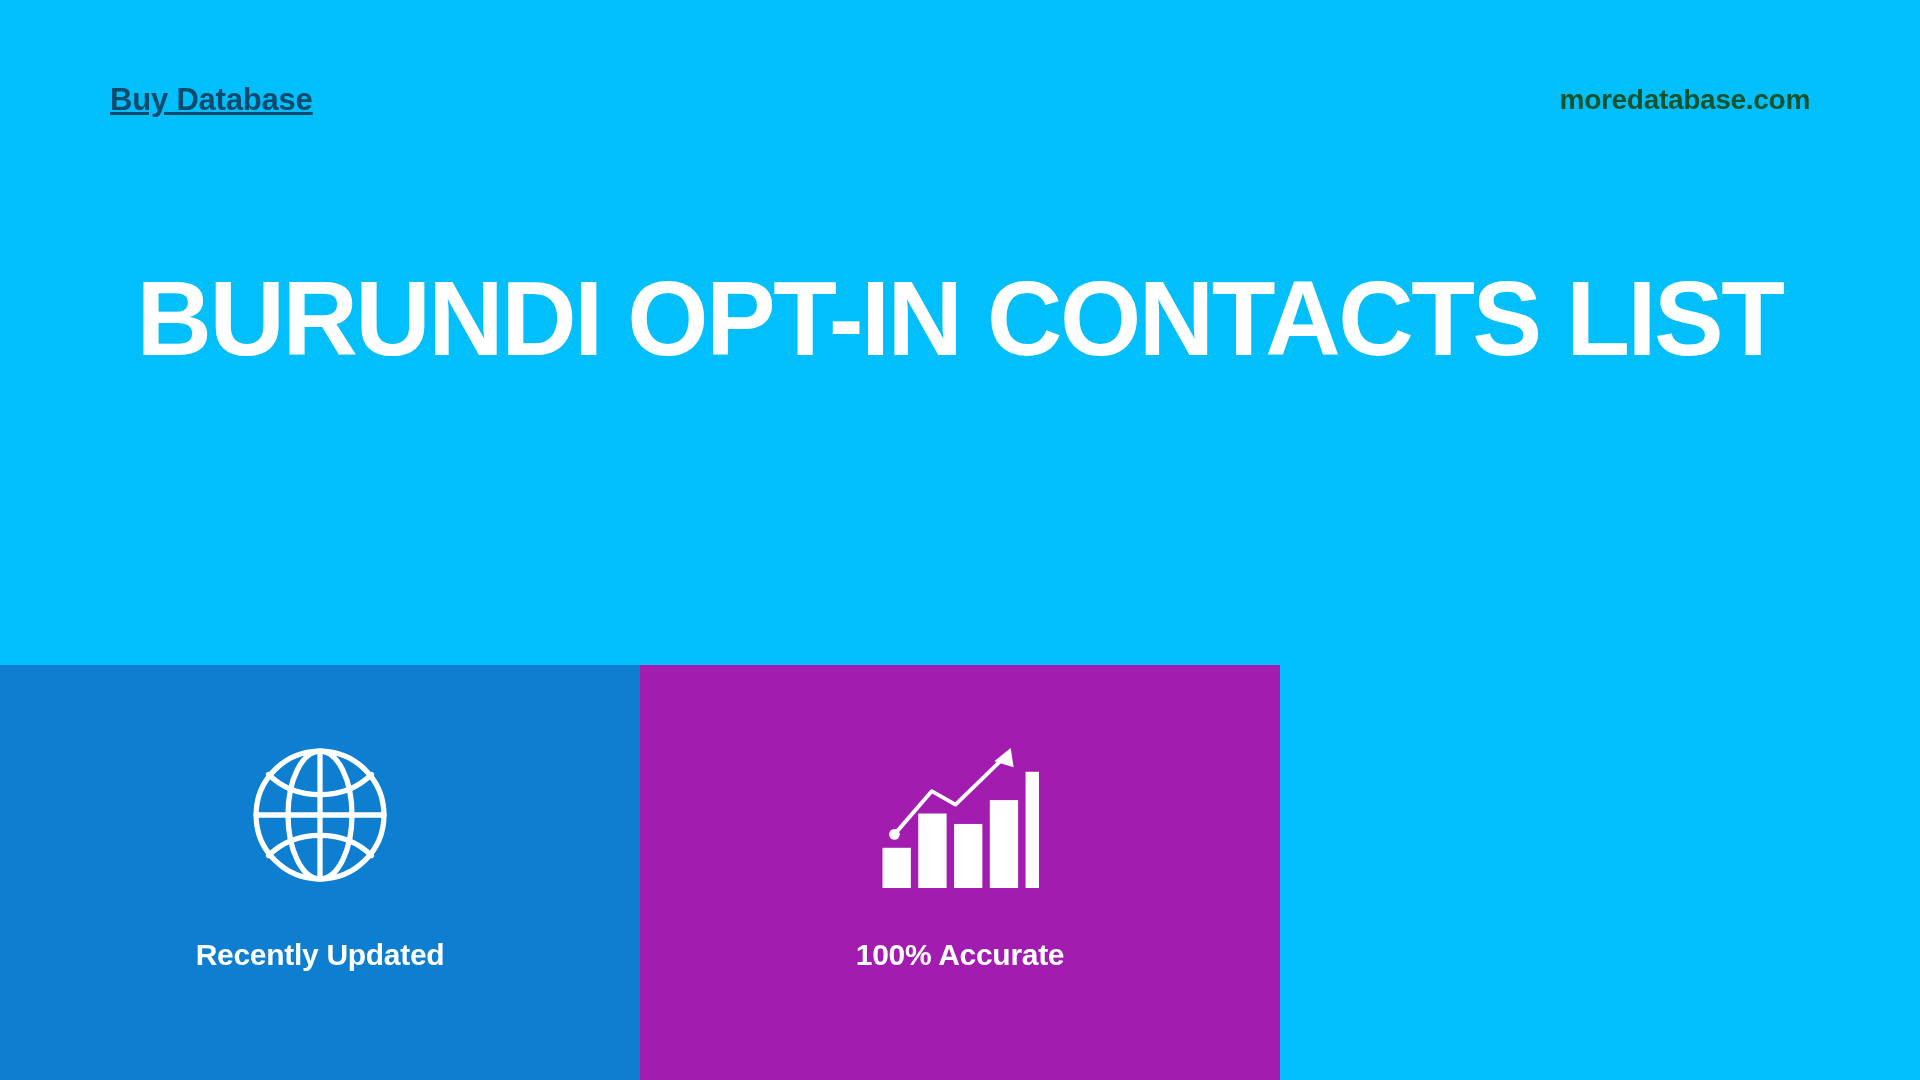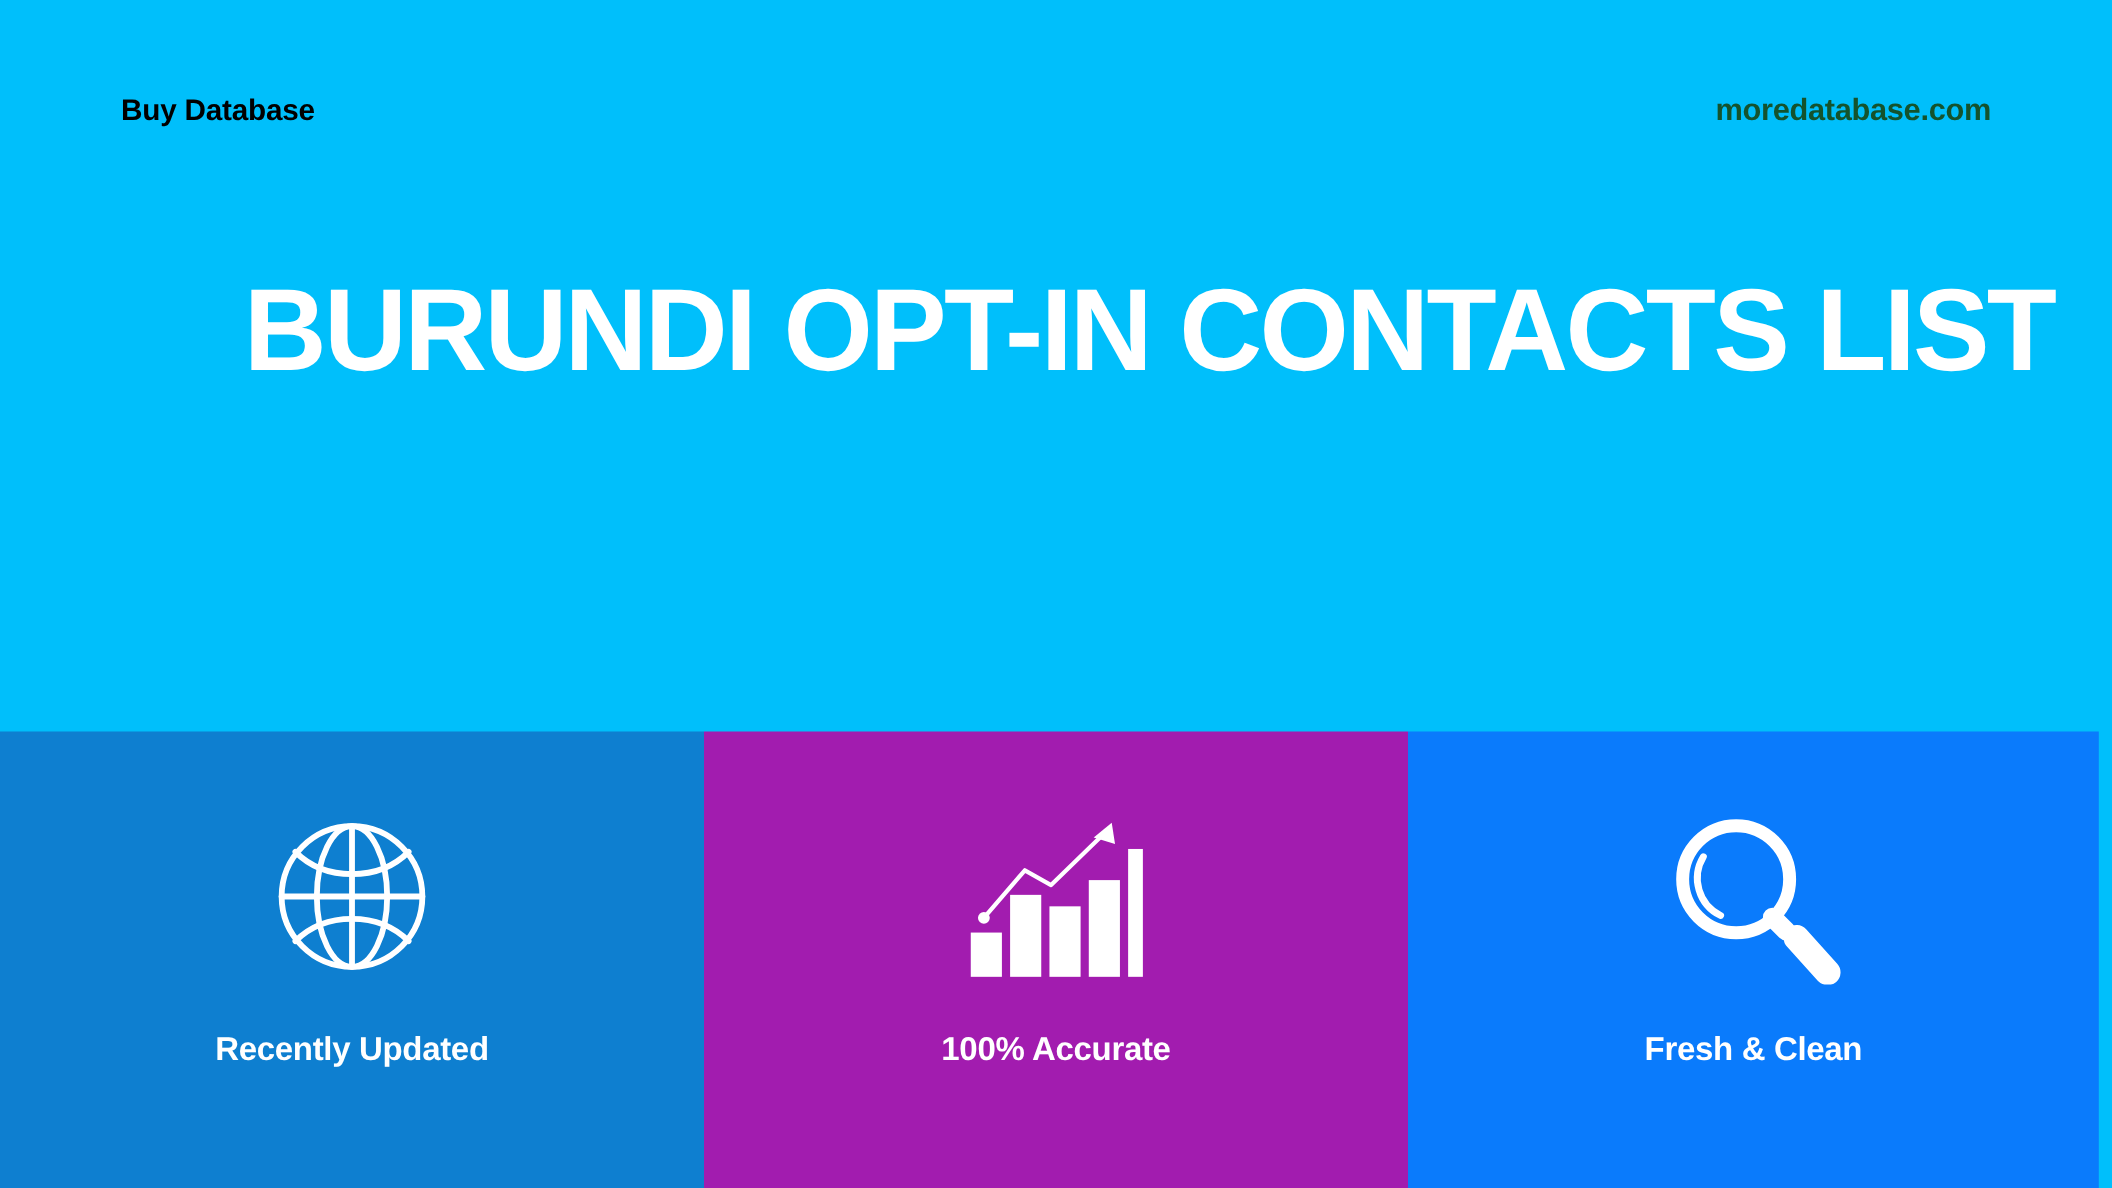--- a/index.html
+++ b/index.html
@@ -28,39 +28,40 @@
   .topbar {
     position:absolute;
     top:0; left:0; right:0;
     height:200px;
     display:flex;
     align-items:center;
     justify-content:space-between;
     padding:0 110px;
   }
   .brand-left {
-    font-size:27px;
+    font-size:31px;
     font-weight:bold;
     letter-spacing:-0.2px;
-    color:#000000;
+    color:#0c4a6e;
     white-space:nowrap;
+    text-decoration:underline;
   }
   .brand-right {
     font-size:28px;
     font-weight:bold;
     letter-spacing:-0.3px;
     color:#14532d;
     white-space:nowrap;
   }
   .headline-wrap {
     position:absolute;
-    top:247px;
+    top:265px;
     left:0; right:0;
     display:flex;
-    justify-content:flex-end;
+    justify-content:center;
     align-items:center;
     padding:0 40px;
   }
   .headline {
     font-size:106px;
     line-height:1.0;
     font-weight:bold;
     letter-spacing:-2.5px;
     color:#ffffff;
     text-align:center;
@@ -153,29 +154,16 @@
           <g fill="none" stroke="#ffffff" stroke-width="2.6" stroke-linecap="round" stroke-linejoin="round">
             <polyline points="12,64 37,35 53,44 86,12"></polyline>
           </g>
           <circle cx="12" cy="64" r="3.6" fill="#ffffff"></circle>
           <polygon points="90,6 92,19 79,15" fill="#ffffff"></polygon>
         </svg>
       </div>
       <div class="panel-label">100% Accurate</div>
     </div>
 
-    <div class="panel panel-3">
-      <div class="icon-box">
-        <svg width="164" height="160" viewBox="0 0 104 102" aria-hidden="true">
-          <g fill="none" stroke="#ffffff" stroke-linecap="round">
-            <circle cx="42" cy="41" r="31" stroke-width="7.5"></circle>
-            <path d="M23 28 A 24 24 0 0 0 33 62" stroke-width="4"></path>
-            <line x1="63" y1="63" x2="71" y2="71" stroke-width="11"></line>
-            <line x1="77" y1="75" x2="95" y2="95" stroke-width="15"></line>
-          </g>
-        </svg>
-      </div>
-      <div class="panel-label">Fresh &amp; Clean</div>
-    </div>
 
   </section>
 
 </div>
 
 </body></html>

